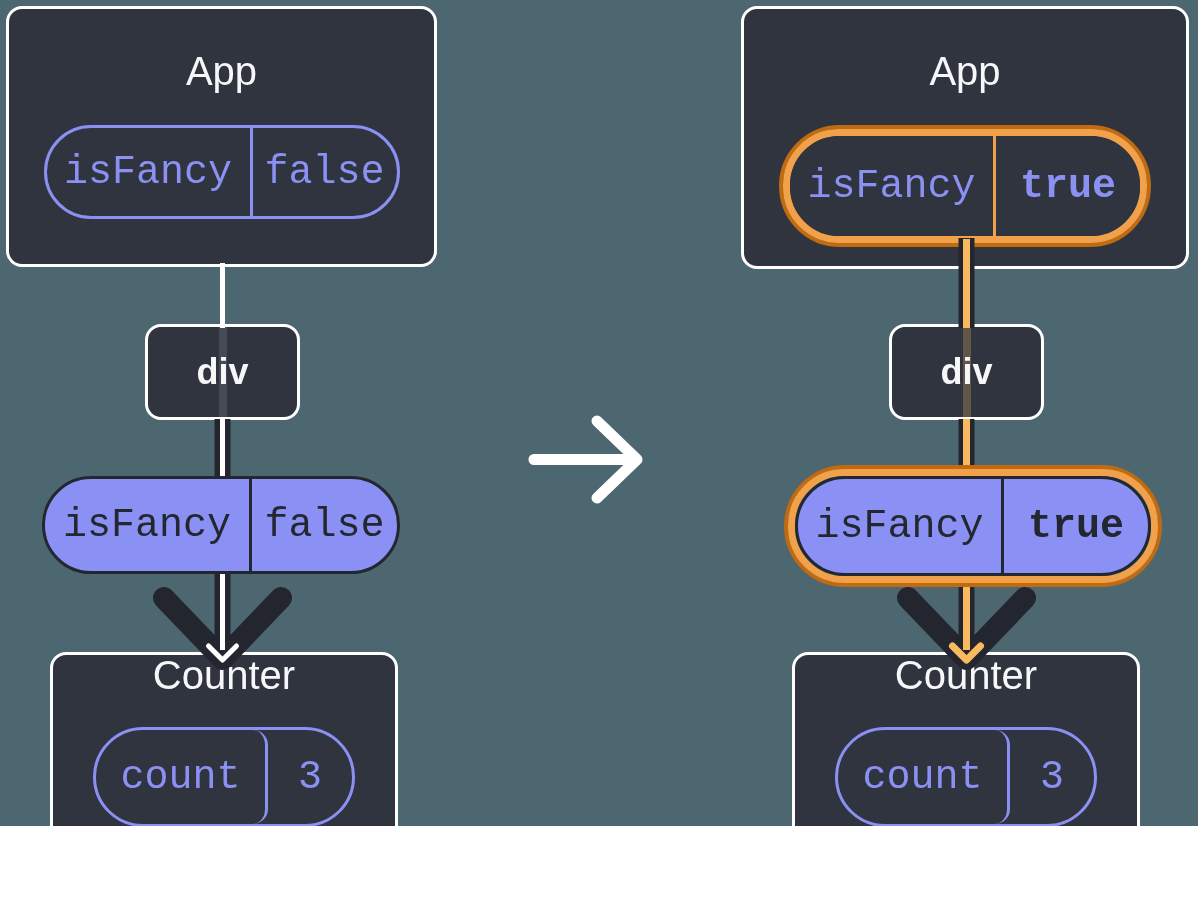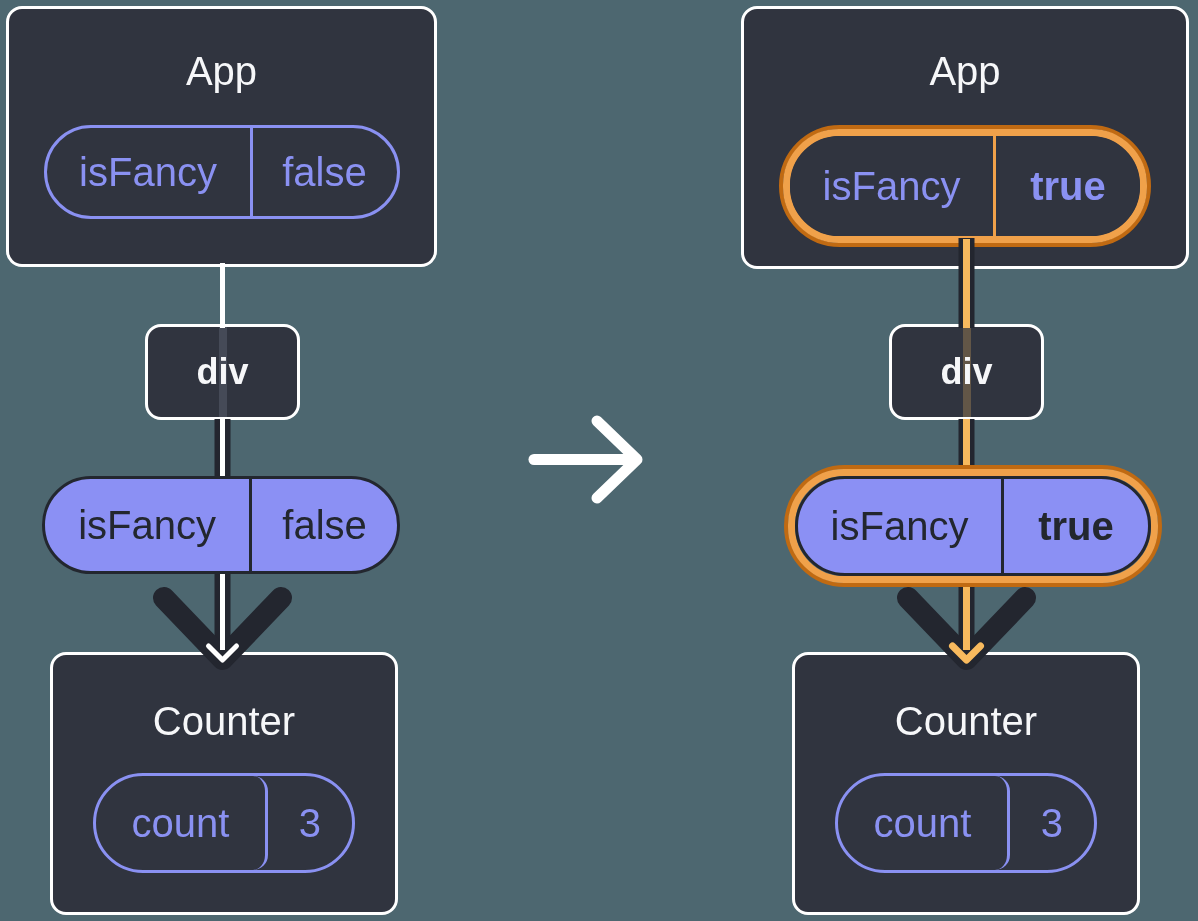--- a/index.html
+++ b/index.html
@@ -1,36 +1,36 @@
 <!DOCTYPE html>
 <html style="--background: #4D6770; --card_fill: #30343F; --card_border: #FFFFFF; --title_text: #F6F7F9; --purple: #8A91F2; --purple_fill: #8B90F4; --dark_ink: #23272F; --flow_dark: #23262F; --flow_white: #FFFFFF; --flow_orange: #F8BA5E; --highlight_outer: #C06A12; --highlight_inner: #F0A14A; --sparkle: #F8BD68;"><head>
 <meta charset="utf-8">
 <style>
   html,body{margin:0;padding:0;}
   .canvas{
-    position:relative;width:1198px;height:921px;overflow:hidden;
+    position:relative;width:1198px;height:826px;overflow:hidden;
     background:var(--background,#4D6770);
     font-family:"Liberation Sans",sans-serif;
     -webkit-font-smoothing:antialiased;
   }
   .card{
     position:absolute;box-sizing:border-box;
     background:var(--card_fill,#30343F);
     border:3px solid var(--card_border,#FFFFFF);
     border-radius:16px;
     display:flex;flex-direction:column;align-items:center;
     z-index:1;
   }
   .card-title{
     color:var(--title_text,#F6F7F9);
     font-size:40px;font-weight:500;line-height:1;
   }
   .app-card{padding-top:42px;}
   .app-card .card-title{margin-bottom:34px;}
-  .counter-card{padding-top:46px;}
+  .counter-card{}
   .counter-card .card-title{margin-bottom:32px;}
 
   
   .pill-outline{
     box-sizing:border-box;display:flex;align-items:stretch;
     border:3px solid var(--purple,#8A91F2);
     border-radius:60px;
     color:var(--purple,#8A91F2);
     font-size:40px;
   }
@@ -41,21 +41,21 @@
     position:absolute;box-sizing:border-box;display:flex;align-items:stretch;
     background:var(--purple_fill,#8B90F4);
     border:3px solid var(--dark_ink,#23272F);
     border-radius:60px;
     color:var(--dark_ink,#23272F);
     font-size:40px;
     z-index:3;
   }
   .pill-solid .cell-name{border-right:3px solid var(--dark_ink,#23272F);}
 
-  .cell-name,.cell-value{display:flex;align-items:center;justify-content:center;}
+  .cell-name,.cell-value{display:flex;align-items:center;justify-content:center;font-family:Liberation Mono, monospace;}
   .cell-name{width:58%;}
   .cell-value{flex:1;}
   .counter-pill .cell-name{width:66%;border-radius:15px;}
   .bold-value{font-weight:700;}
 
   
   .ring-outer{
     box-sizing:border-box;
     border:4px solid var(--highlight_outer,#C06A12);
     border-radius:62px;display:flex;

